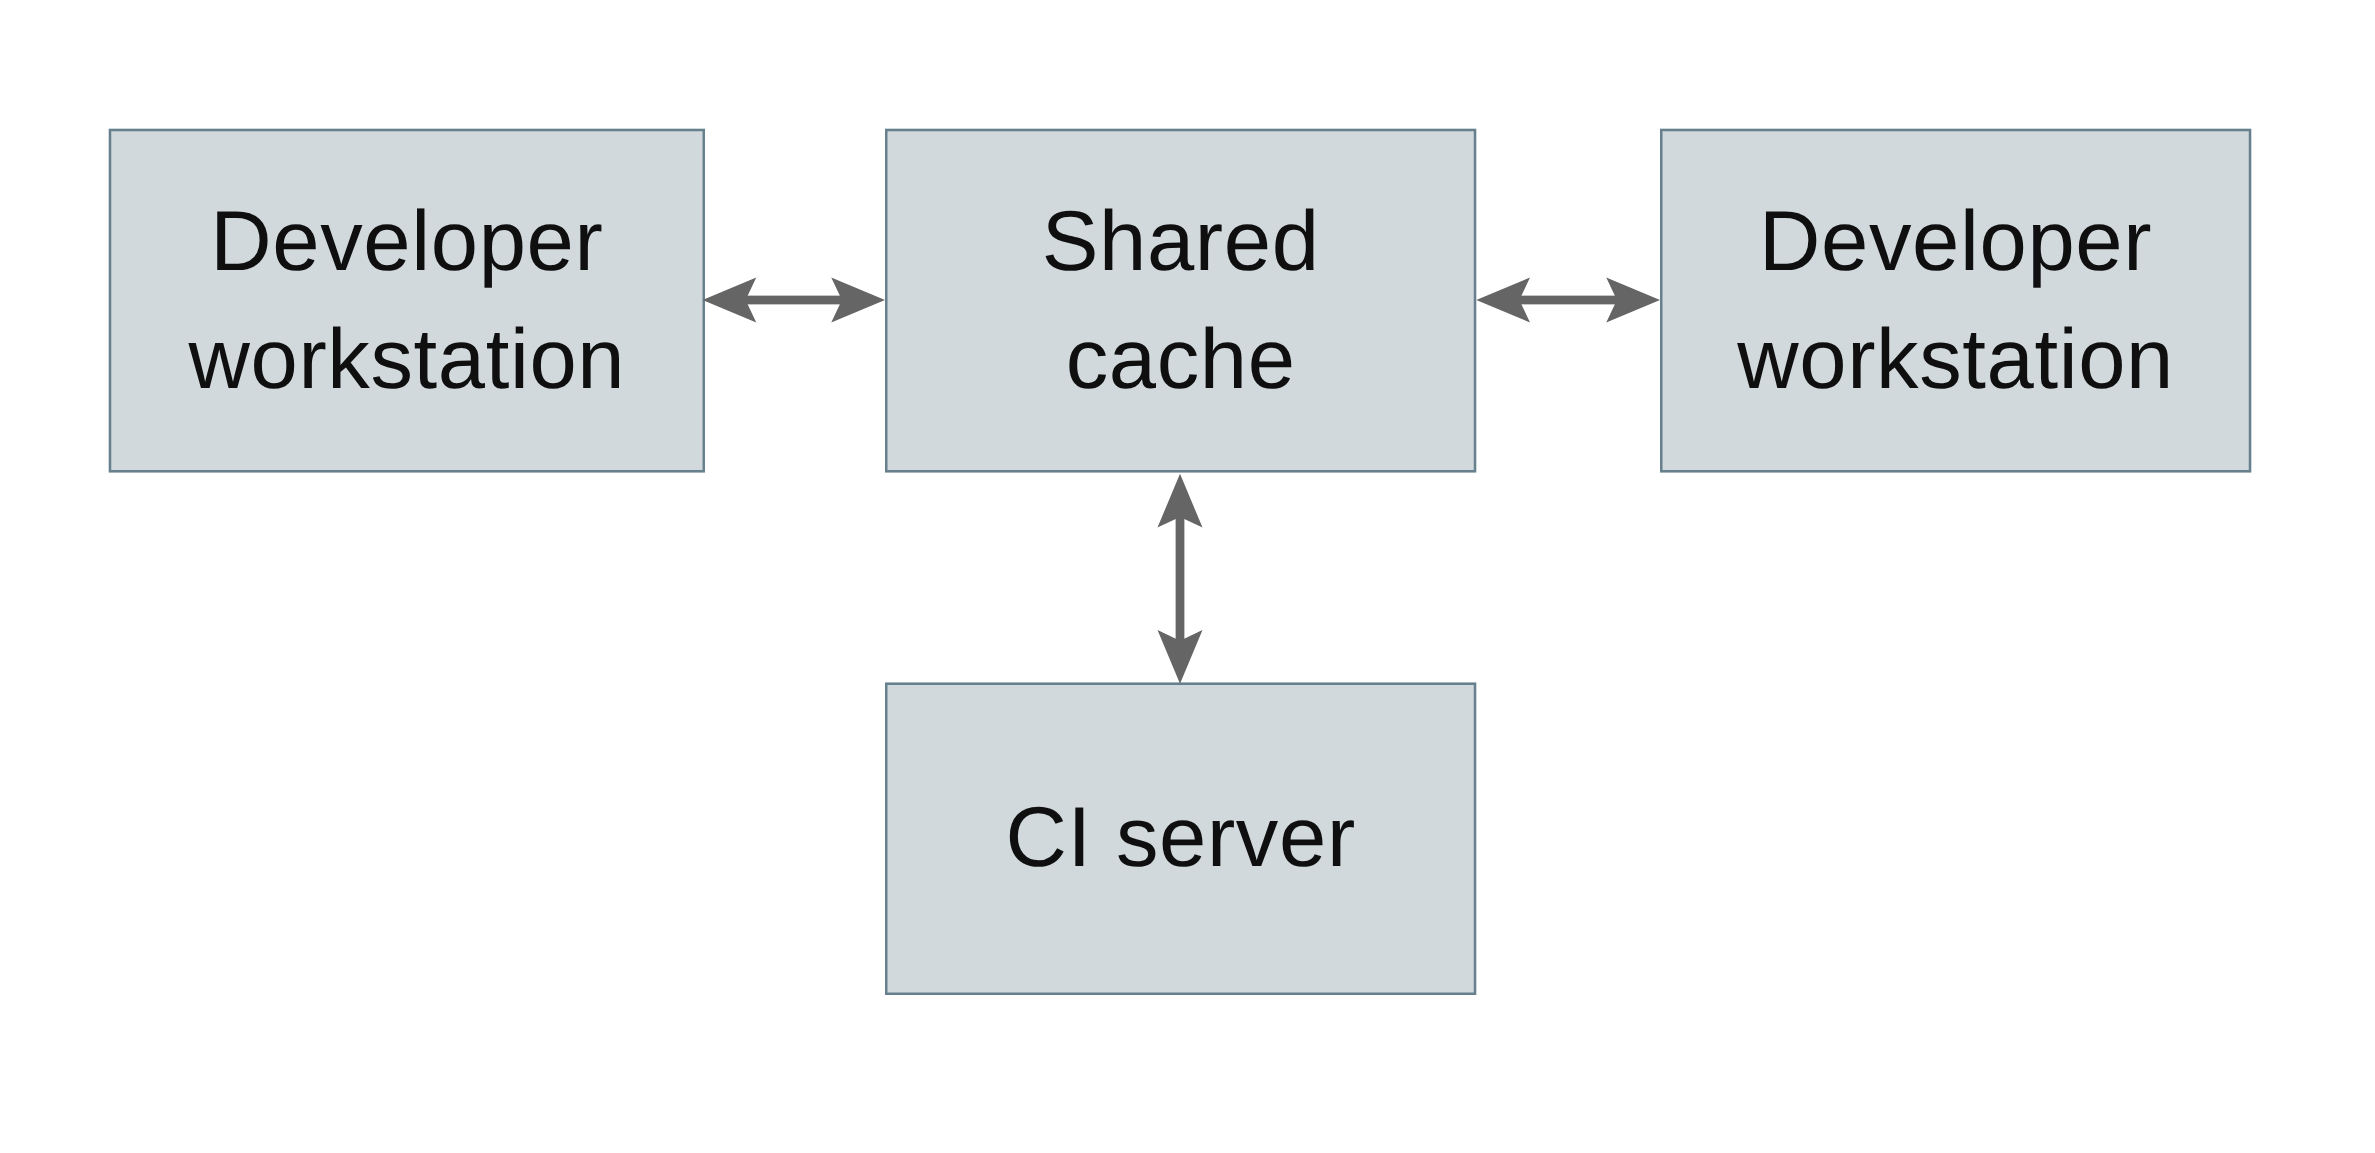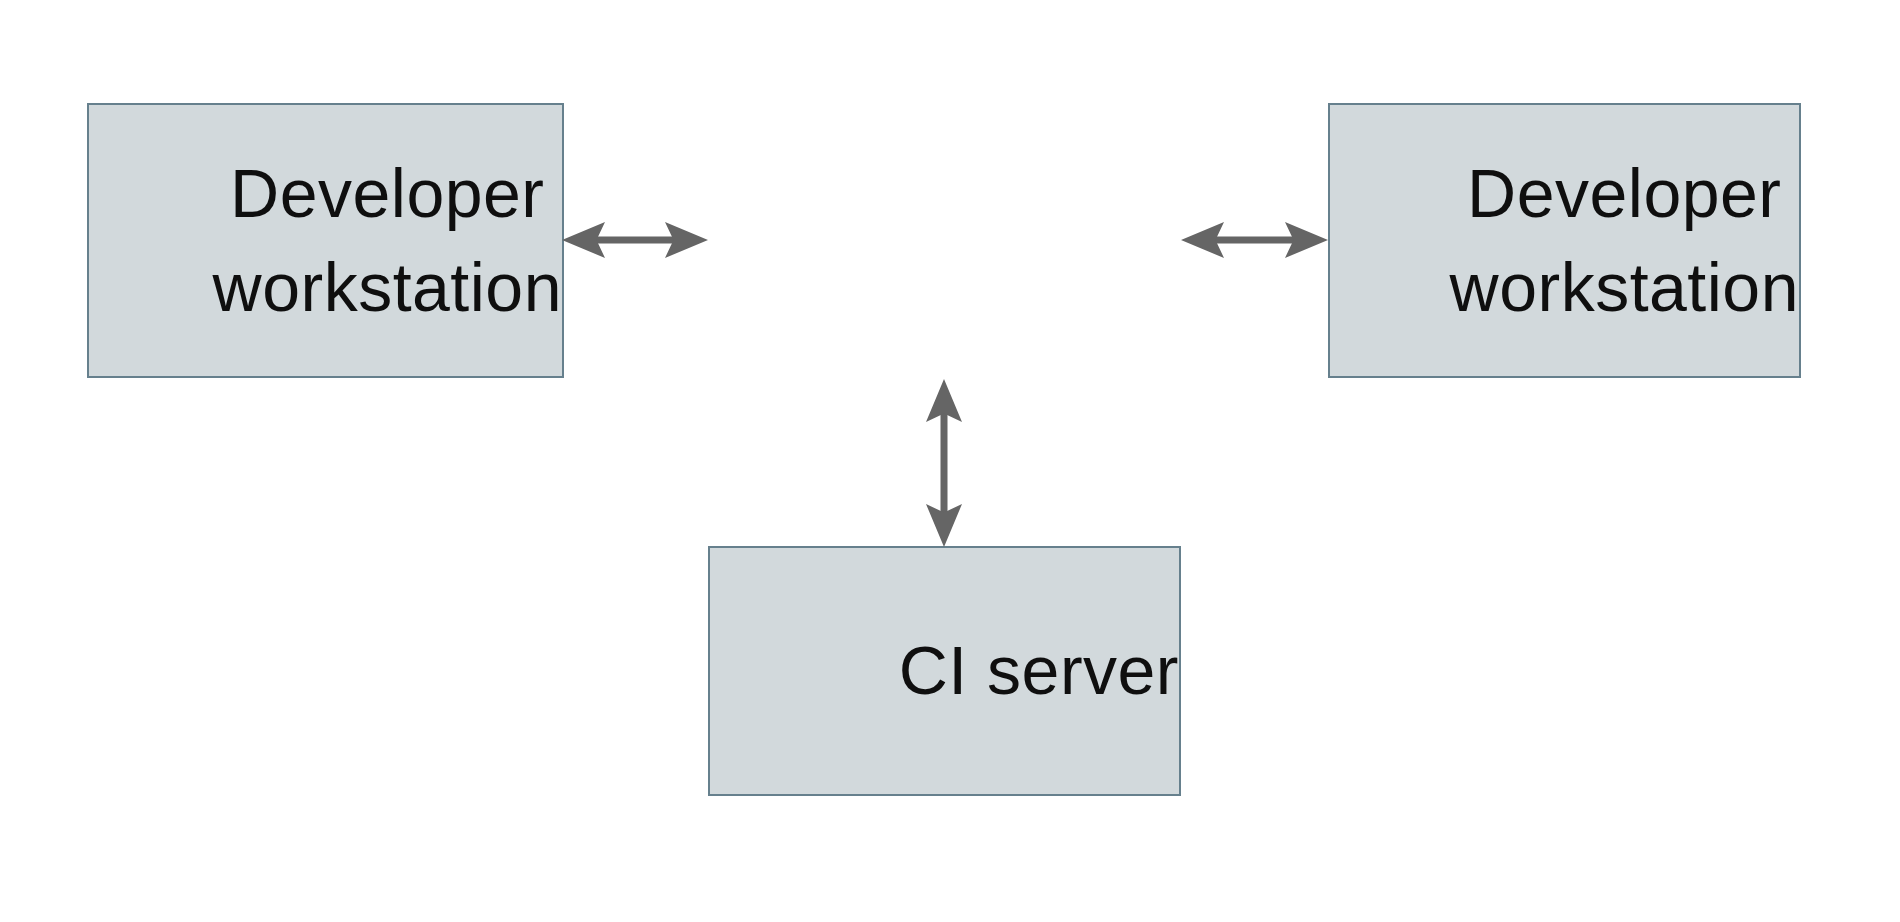--- a/index.html
+++ b/index.html
@@ -20,21 +20,21 @@
     height: 922px;
     background: var(--background);
     overflow: hidden;
   }
   .node {
     position: absolute;
     background: var(--node-fill);
     border: 2px solid var(--node-border);
     display: flex;
     align-items: center;
-    justify-content: flex-end;
+    justify-content: center;
     text-align: center;
   }
   .node .label {
     font-size: 68px;
     line-height: 1.38;
     color: var(--text);
     white-space: pre-line;
     letter-spacing: 0.5px;
   }
   .node-dev-left   { left: 87px;   top: 103px; width: 477px; height: 275px; }
@@ -54,20 +54,24 @@
 </head>
 <body>
 
 <div class="canvas">
 
   <div class="node node-dev-left">
     <span class="label">Developer
 workstation</span>
   </div>
 
+  <div class="node node-cache">
+    <span class="label">Shared
+cache</span>
+  </div>
 
   <div class="node node-dev-right">
     <span class="label">Developer
 workstation</span>
   </div>
 
   <div class="node node-ci">
     <span class="label">CI server</span>
   </div>
 

